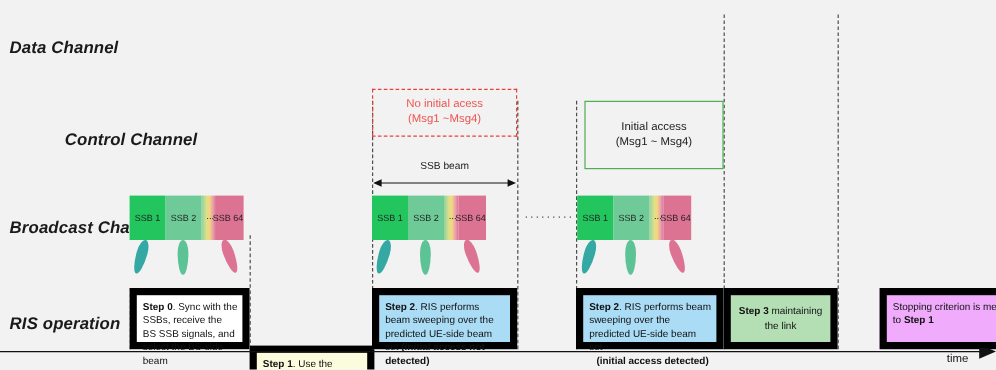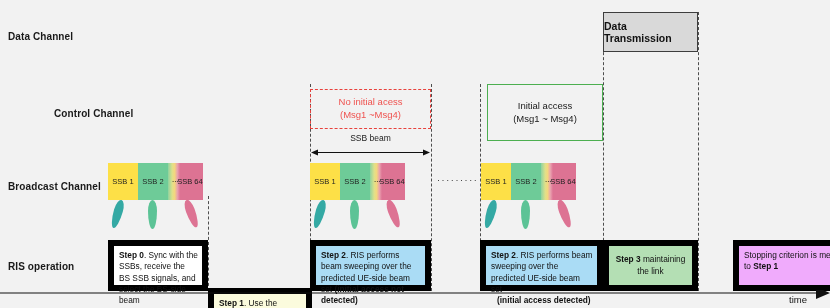--- a/index.html
+++ b/index.html
@@ -16,25 +16,26 @@
   }
   #diagram {
     position: absolute;
     left: 0; top: 0;
     width: 830px;
     height: 308px;
     background: #f2f2f2;
   }
   .row-label {
     position: absolute;
-    font-size: 10px;
+    font-size: 14px;
     font-weight: bold;
     color: #1a1a1a;
     letter-spacing: 0.1px;
     white-space: nowrap;
+    font-style: italic;
   }
   .lbl-data    { left: 8px;  top: 31px; }
   .lbl-control { left: 8px;  top: 108px; margin-left: 46px; }
   .lbl-broad   { left: 8px;  top: 181px; }
   .lbl-ris     { left: 8px;  top: 261px; }
 
   
   .vguide {
     position: absolute;
     width: 0;
@@ -65,21 +66,21 @@
     box-sizing: border-box;
     display: flex;
     align-items: center;
     justify-content: center;
     text-align: center;
     font-size: 9.5px;
     line-height: 1.32;
   }
   .ctrl-red {
     left: 310px;
-    top: 89px;
+    top: 74px;
     width: 121px;
     height: 40px;
     border: 1.6px dashed #e8413c;
     color: #ef5350;
   }
   .ctrl-green {
     left: 487px;
     top: 84px;
     width: 116px;
     height: 57px;
@@ -117,21 +118,21 @@
     top: 0;
     height: 37px;
     display: flex;
     align-items: center;
     justify-content: center;
     font-size: 7.5px;
     color: #1f1f1f;
     box-sizing: border-box;
     white-space: nowrap;
   }
-  .seg1 { left: 0;    width: 30px; background: #fde047; }
+  .seg1 { left: 0;    width: 30px; background: #22c55e; }
   .seg2 { left: 30px; width: 30px; background: #6ecb98; }
   .seg3 { left: 60px; width: 12px;
           background: linear-gradient(to right, #8ed3a0 0%, #dfe08a 35%, #f3d77e 55%, #e99fae 80%, #dd7393 100%); }
   .seg4 { left: 72px; width: 23px; background: #dd7393; }
   .seg-dots {
     position: absolute;
     left: 57px;
     top: 0;
     width: 20px;
     height: 37px;
@@ -239,23 +240,20 @@
   <div class="row-label lbl-ris">RIS operation</div>
 
   <div class="vguide" style="left:108px; top:240px; height:51px;"></div>
   <div class="vguide" style="left:208px; top:196px; height:95px;"></div>
   <div class="vguide" style="left:310px; top:84px;  height:207px;"></div>
   <div class="vguide" style="left:431px; top:84px;  height:207px;"></div>
   <div class="vguide" style="left:480px; top:84px;  height:207px;"></div>
   <div class="vguide" style="left:603px; top:12px;  height:279px;"></div>
   <div class="vguide" style="left:698px; top:12px;  height:279px;"></div>
 
-  <div class="data-box">
-    <span>Data Transmission</span>
-  </div>
 
   <div class="ctrl-box ctrl-red">
     <div>
       <div>No initial acess</div>
       <div>(Msg1 ~Msg4)</div>
     </div>
   </div>
 
   <div class="ctrl-box ctrl-green">
     <div>

